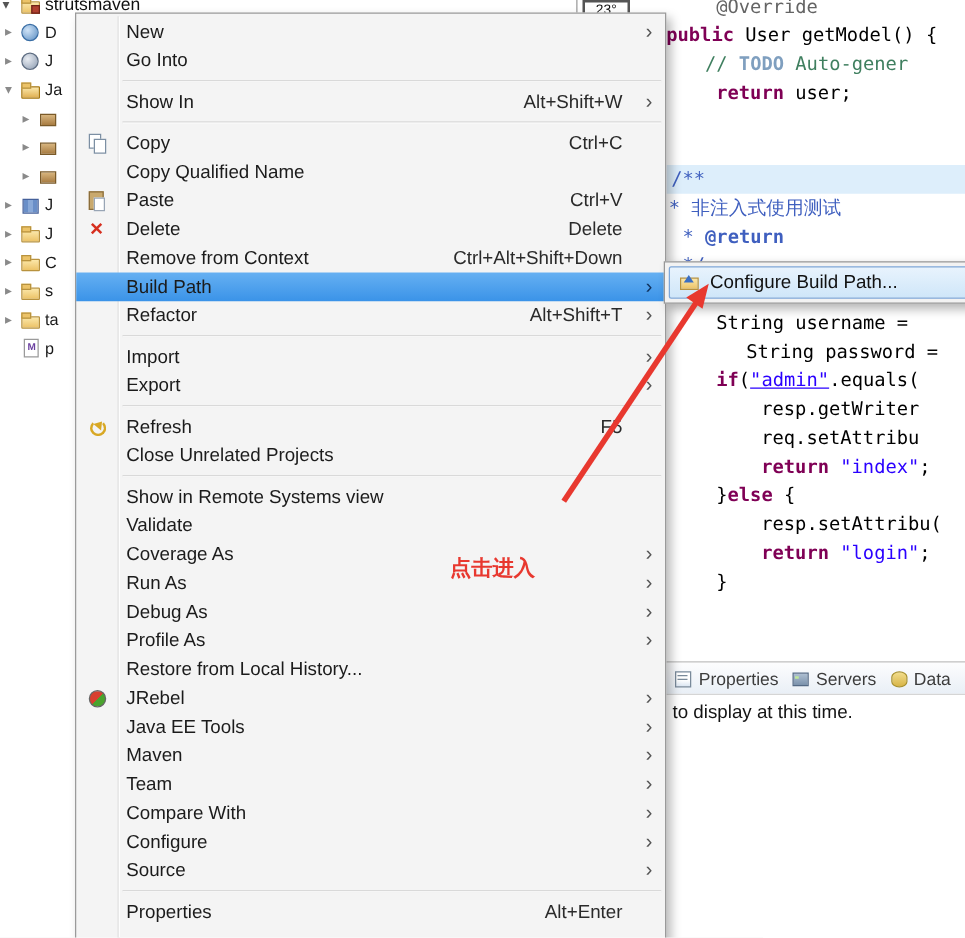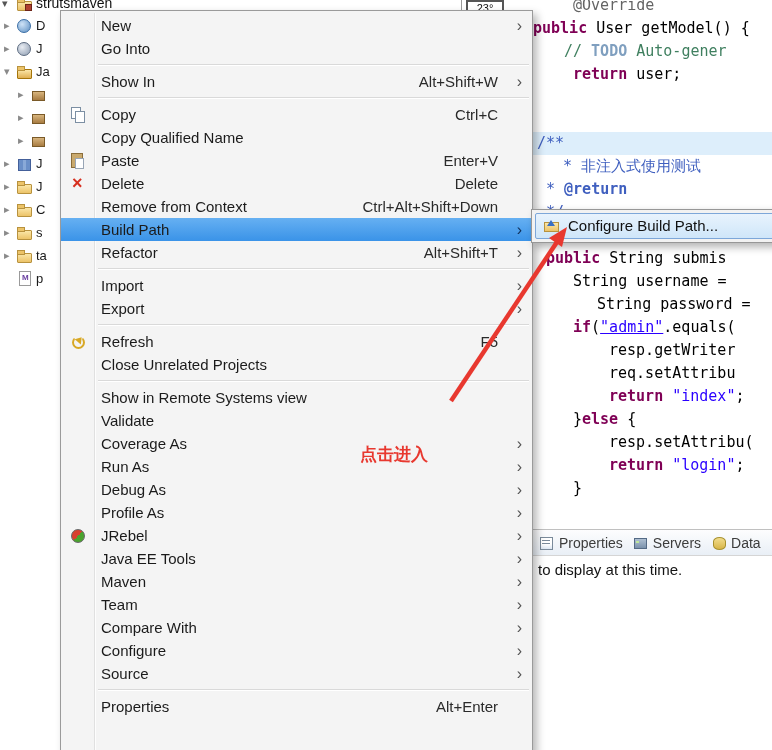--- a/index.html
+++ b/index.html
@@ -178,25 +178,24 @@
 
 <div id="editor">
   <div id="code">
       <div class="cl" style="padding-left: 40px;"><span class="t-ann">@Override</span></div>
       <div class="cl" style="padding-left: 0;"><span class="t-kw">public </span><span class="t-d">User getModel() {</span></div>
       <div class="cl" style="padding-left: 31px;"><span class="t-cm">// </span><span class="t-todo">TODO</span><span class="t-cm"> Auto-gener</span></div>
       <div class="cl" style="padding-left: 40px;"><span class="t-kw">return </span><span class="t-d">user;</span></div>
       <div class="cl" style="padding-left: 4px;"></div>
       <div class="cl" style="padding-left: 4px;"></div>
       <div class="cl clhl" style="padding-left: 4px;"><span class="t-jd">/**</span></div>
-      <div class="cl" style="padding-left: 30px;"><span class="t-jd">* 非注入式使用测试</span></div>
+      <div class="cl" style="padding-left: 2px;"><span class="t-jd">* 非注入式使用测试</span></div>
       <div class="cl" style="padding-left: 13px;"><span class="t-jd">* </span><span class="t-jdt">@return</span></div>
       <div class="cl" style="padding-left: 13px;"><span class="t-jd">*/</span></div>
       <div class="cl" style="padding-left: 4px;"></div>
-      <div class="cl" style="padding-left: 13px;"><span class="t-kw">public </span><span class="t-d">String submis</span></div>
       <div class="cl" style="padding-left: 40px;"><span class="t-d">String username = </span></div>
       <div class="cl" style="padding-left: 64px;"><span class="t-d">String password = </span></div>
       <div class="cl" style="padding-left: 40px;"><span class="t-kw">if</span><span class="t-d">(</span><span class="t-stru">"admin"</span><span class="t-d">.equals(</span></div>
       <div class="cl" style="padding-left: 76px;"><span class="t-d">resp.getWriter</span></div>
       <div class="cl" style="padding-left: 76px;"><span class="t-d">req.setAttribu</span></div>
       <div class="cl" style="padding-left: 76px;"><span class="t-kw">return </span><span class="t-str">"index"</span><span class="t-d">;</span></div>
       <div class="cl" style="padding-left: 40px;"><span class="t-d">}</span><span class="t-kw">else</span><span class="t-d"> {</span></div>
       <div class="cl" style="padding-left: 76px;"><span class="t-d">resp.setAttribu(</span></div>
       <div class="cl" style="padding-left: 76px;"><span class="t-kw">return </span><span class="t-str">"login"</span><span class="t-d">;</span></div>
       <div class="cl" style="padding-left: 40px;"><span class="t-d">}</span></div>
@@ -219,38 +218,39 @@
 <div id="view-message">to display at this time.</div>
 
 <div id="menu">
     <div class="mi"><span class="ml">New</span><span class="mch">›</span></div>
     <div class="mi"><span class="ml">Go Into</span></div>
     <div class="msep"></div>
     <div class="mi"><span class="ml">Show In</span><span class="msc">Alt+Shift+W</span><span class="mch">›</span></div>
     <div class="msep"></div>
     <div class="mi"><span class="mic ic-copy"></span><span class="ml">Copy</span><span class="msc">Ctrl+C</span></div>
     <div class="mi"><span class="ml">Copy Qualified Name</span></div>
-    <div class="mi"><span class="mic ic-paste"></span><span class="ml">Paste</span><span class="msc">Enter+V</span></div>
+    <div class="mi"><span class="mic ic-paste"></span><span class="ml">Paste</span><span class="msc">Ctrl+V</span></div>
     <div class="mi"><span class="mic ic-delete"></span><span class="ml">Delete</span><span class="msc">Delete</span></div>
     <div class="mi"><span class="ml">Remove from Context</span><span class="msc">Ctrl+Alt+Shift+Down</span></div>
     <div class="mi hl"><span class="ml">Build Path</span><span class="mch">›</span></div>
     <div class="mi"><span class="ml">Refactor</span><span class="msc">Alt+Shift+T</span><span class="mch">›</span></div>
     <div class="msep"></div>
     <div class="mi"><span class="ml">Import</span><span class="mch">›</span></div>
     <div class="mi"><span class="ml">Export</span><span class="mch">›</span></div>
     <div class="msep"></div>
     <div class="mi"><span class="mic ic-refresh"></span><span class="ml">Refresh</span><span class="msc">F5</span></div>
     <div class="mi"><span class="ml">Close Unrelated Projects</span></div>
     <div class="msep"></div>
     <div class="mi"><span class="ml">Show in Remote Systems view</span></div>
     <div class="mi"><span class="ml">Validate</span></div>
     <div class="mi"><span class="ml">Coverage As</span><span class="mch">›</span></div>
     <div class="mi"><span class="ml">Run As</span><span class="mch">›</span></div>
     <div class="mi"><span class="ml">Debug As</span><span class="mch">›</span></div>
     <div class="mi"><span class="ml">Profile As</span><span class="mch">›</span></div>
+    <div class="mi"><span class="ml">Restore from Local History...</span></div>
     <div class="mi"><span class="mic ic-jrebel"></span><span class="ml">JRebel</span><span class="mch">›</span></div>
     <div class="mi"><span class="ml">Java EE Tools</span><span class="mch">›</span></div>
     <div class="mi"><span class="ml">Maven</span><span class="mch">›</span></div>
     <div class="mi"><span class="ml">Team</span><span class="mch">›</span></div>
     <div class="mi"><span class="ml">Compare With</span><span class="mch">›</span></div>
     <div class="mi"><span class="ml">Configure</span><span class="mch">›</span></div>
     <div class="mi"><span class="ml">Source</span><span class="mch">›</span></div>
     <div class="msep"></div>
     <div class="mi"><span class="ml">Properties</span><span class="msc">Alt+Enter</span></div>
   </div>

